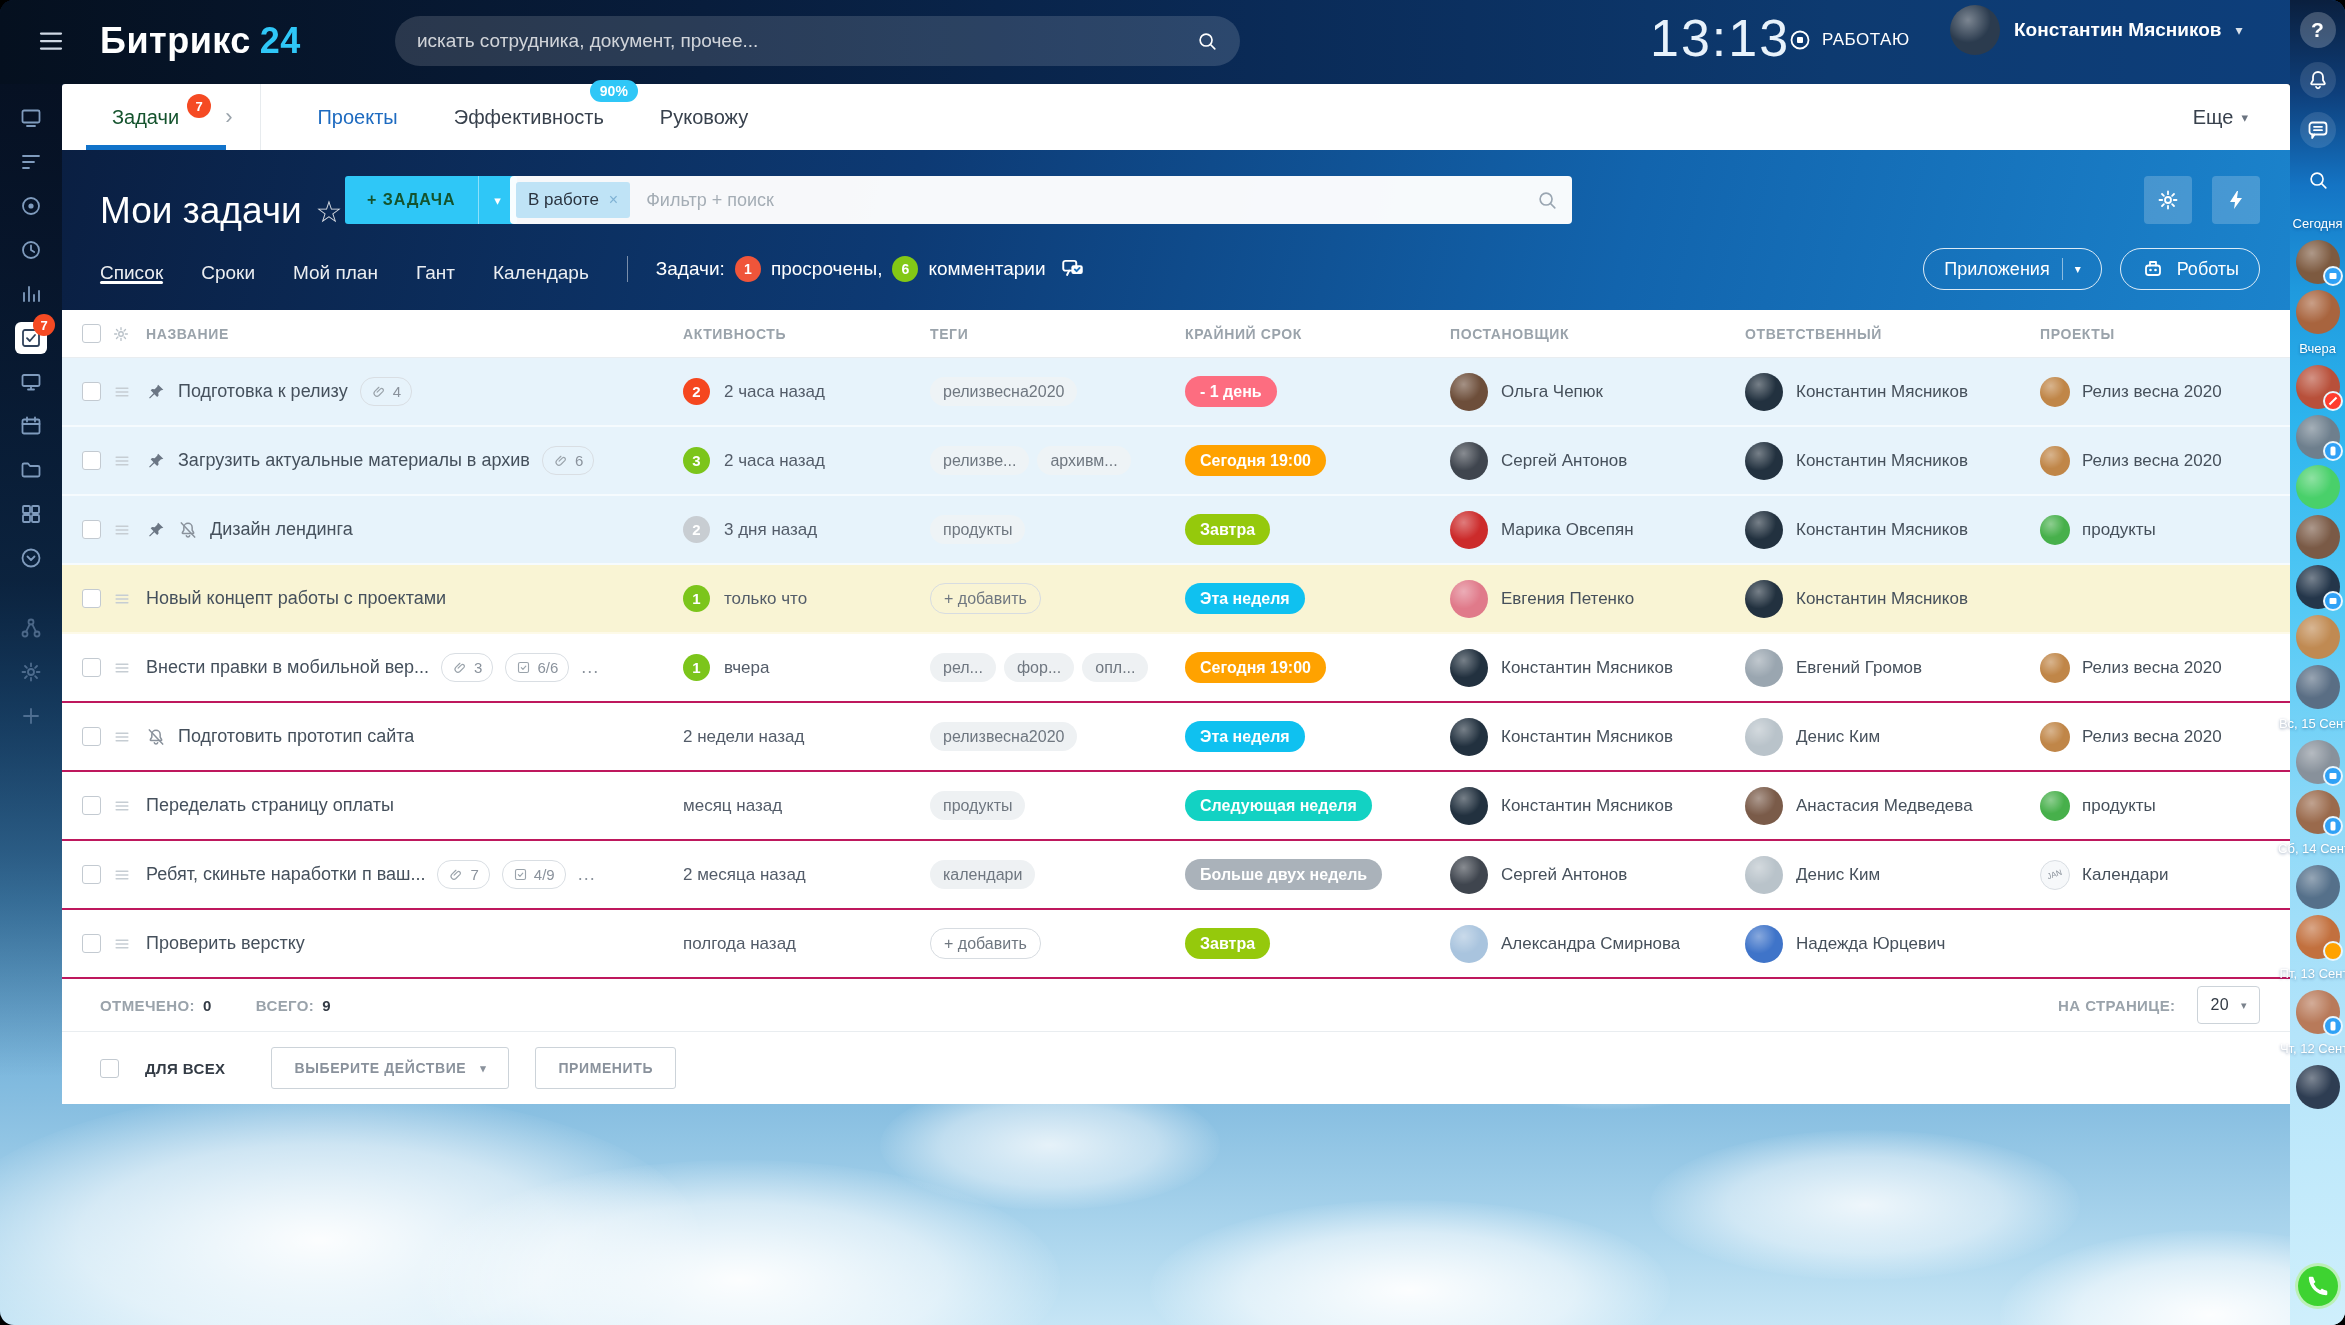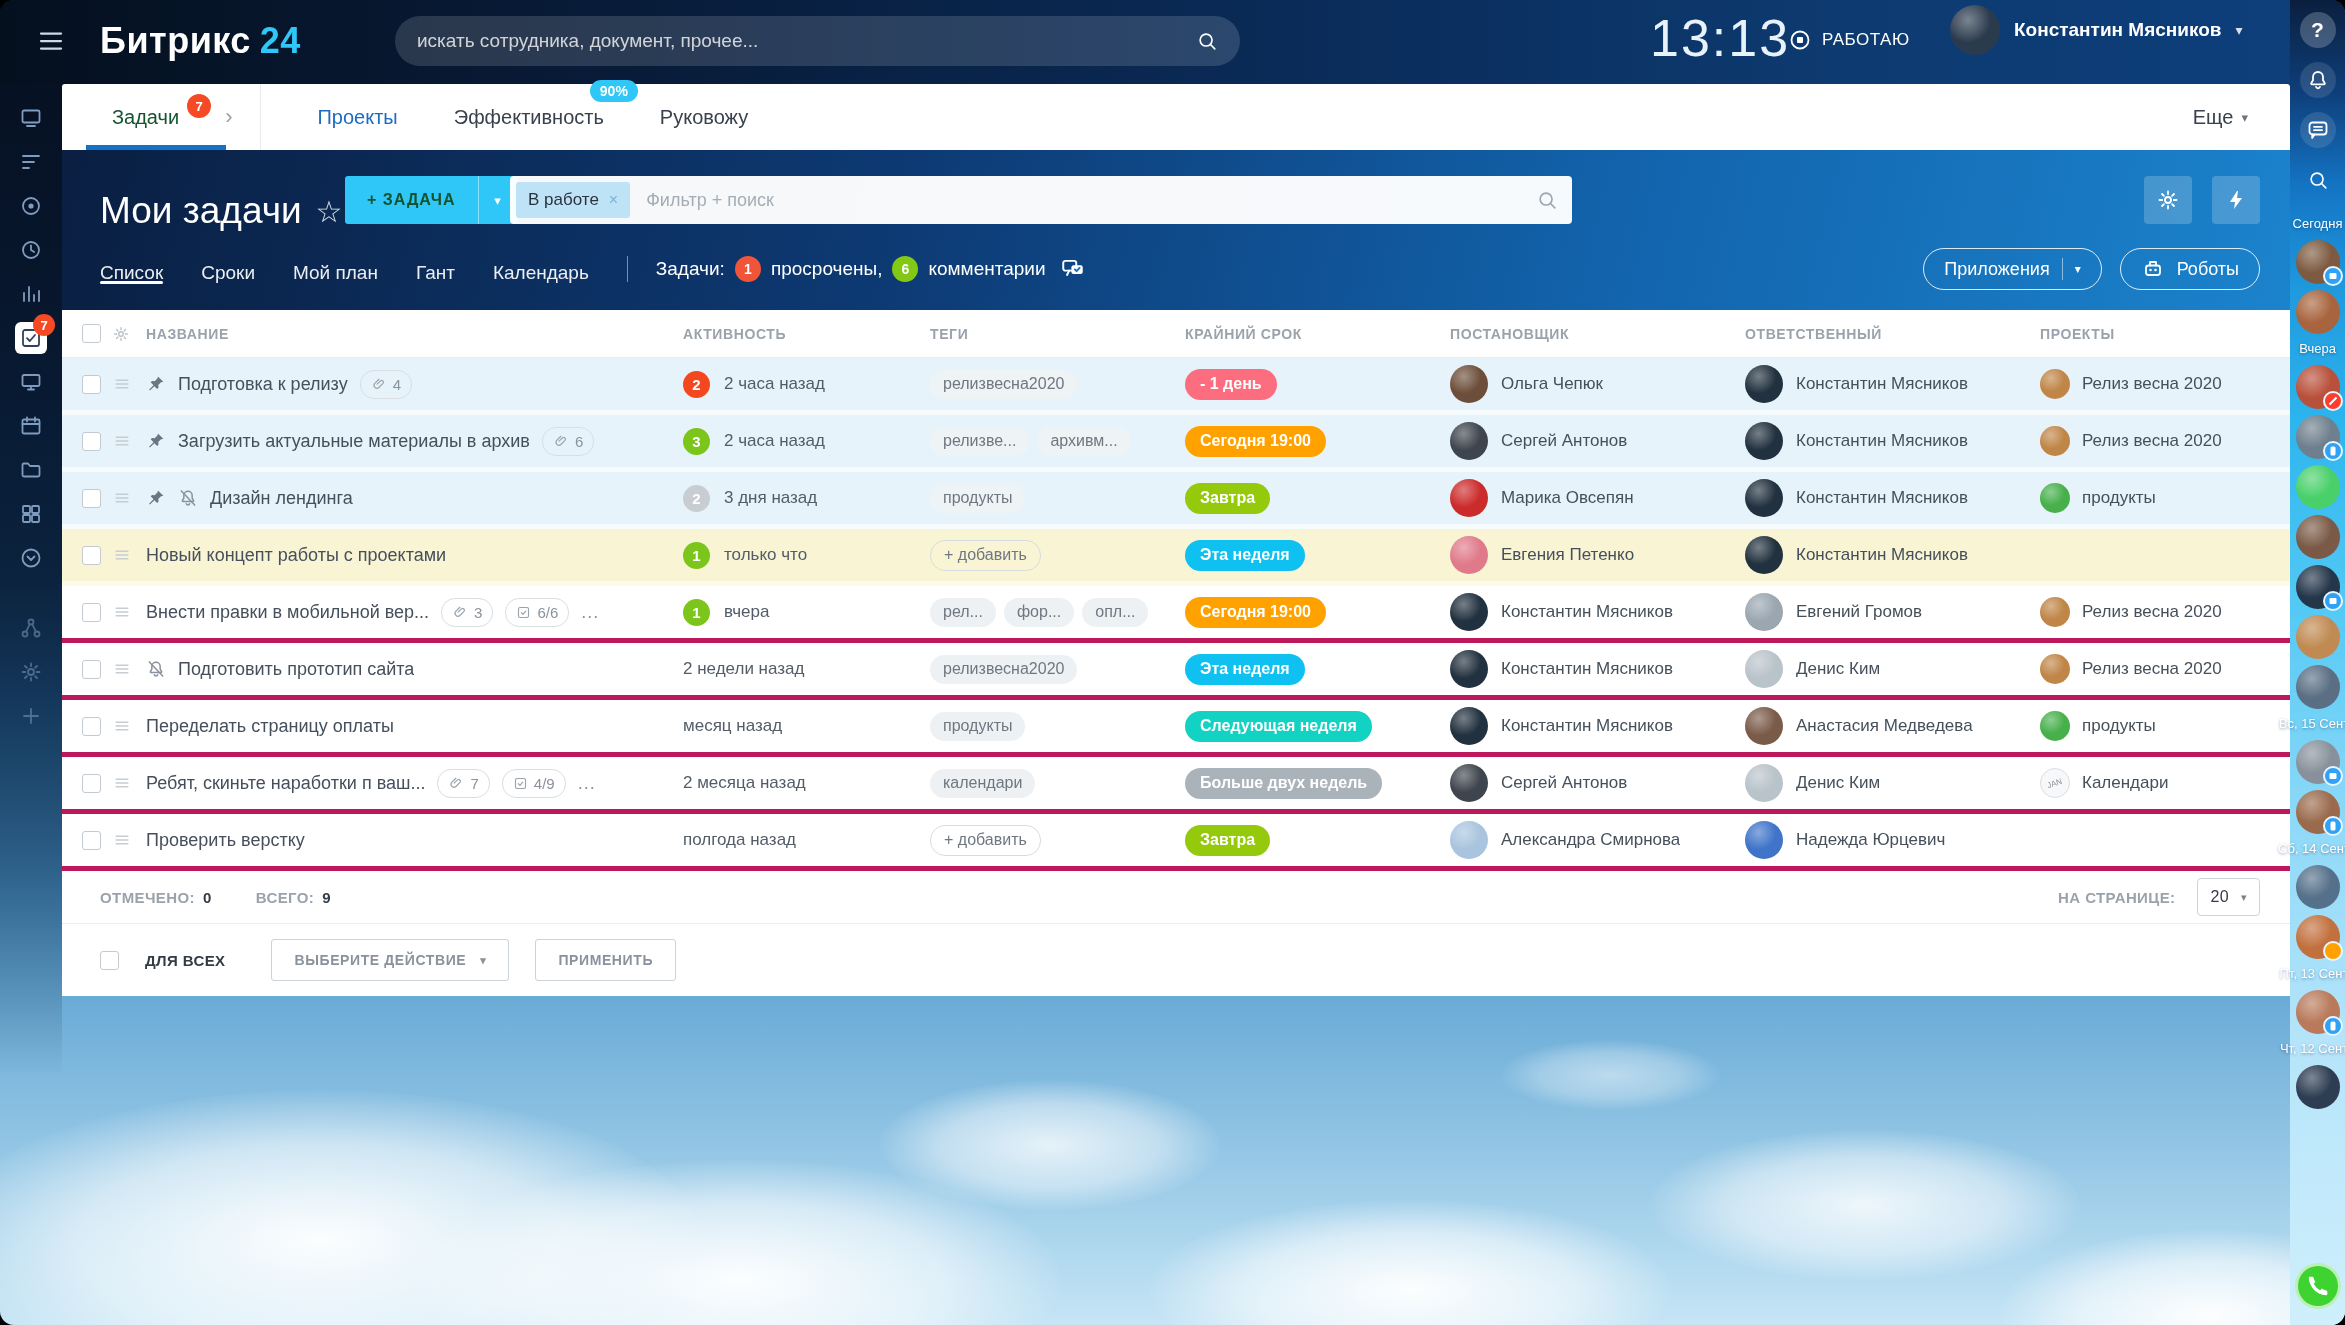--- a/index.html
+++ b/index.html
@@ -89,21 +89,21 @@
   .rpills{margin-left:auto;display:flex;align-items:center;gap:18px;margin-bottom:8px;}
   .rpill{height:40px;border:1px solid rgba(255,255,255,.85);border-radius:21px;display:flex;align-items:center;color:#fff;font-size:18px;padding:0 20px;gap:12px;cursor:pointer;}
   .rpill .pdiv{width:1px;height:22px;background:rgba(255,255,255,.5);}
   .rpill .crt{font-size:12px;}
 
   
   .card{background:#fff;}
   .tgrid{display:grid;grid-template-columns:30px 34px 537px 247px 255px 265px 295px 295px 1fr;align-items:center;padding:0 20px;box-sizing:border-box;}
   .thead{height:48px;border-bottom:1px solid #e9edf0;color:#9aa3ab;font-size:14px;font-weight:700;letter-spacing:.6px;}
   .thead .colgear{color:#b9c1c8;}
-  .trow{height:57px;border-bottom:5px solid #be185d;font-size:18px;color:#45505c;}
+  .trow{height:69px;border-bottom:2px solid #be185d;font-size:18px;color:#45505c;}
   .row-blue{background:#e7f3fb;border-bottom-color:#f6fbfe;}
   .row-yellow{background:#f9f4d4;border-bottom-color:#fdfae8;}
   .cb{width:17px;height:17px;border:1px solid #c3cad1;border-radius:3px;background:#fff;cursor:pointer;display:inline-block;}
   .cell{display:flex;align-items:center;min-width:0;}
   .namecell{gap:12px;padding-right:16px;}
   .tname{white-space:nowrap;overflow:hidden;text-overflow:ellipsis;cursor:pointer;}
   .npill{display:inline-flex;align-items:center;gap:6px;height:27px;border:1px solid #d9dee3;border-radius:14px;padding:0 10px;color:#8a929c;font-size:15px;flex:none;}
   .more-dots{color:#8a929c;letter-spacing:1px;}
   .abadge{width:27px;height:27px;border-radius:50%;color:#fff;font-size:15px;font-weight:700;display:flex;align-items:center;justify-content:center;margin-right:14px;flex:none;}
   .bdg-red{background:#f5471f;} .bdg-green{background:#7cc51b;} .bdg-gray{background:#c8cdd2;color:#fff;}

